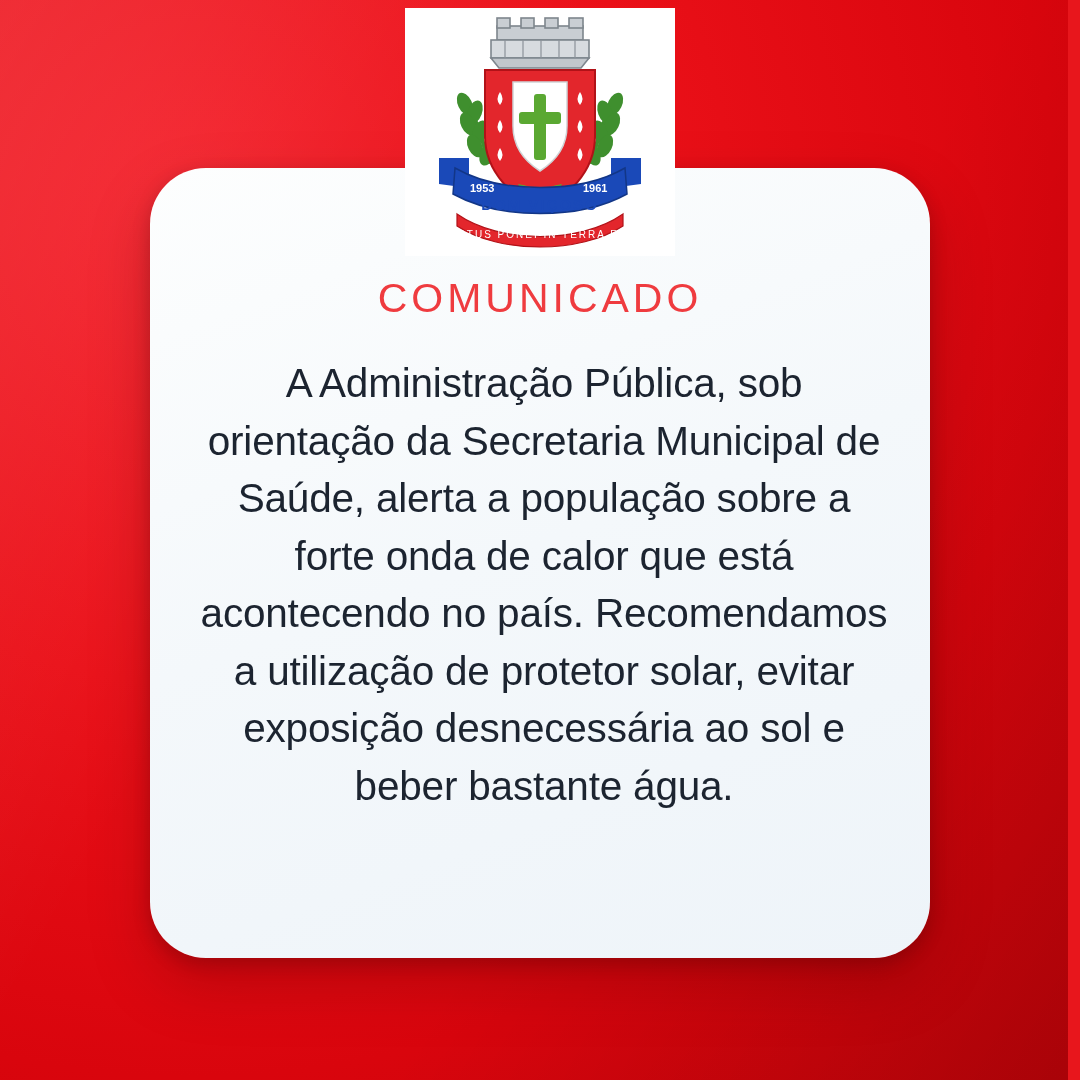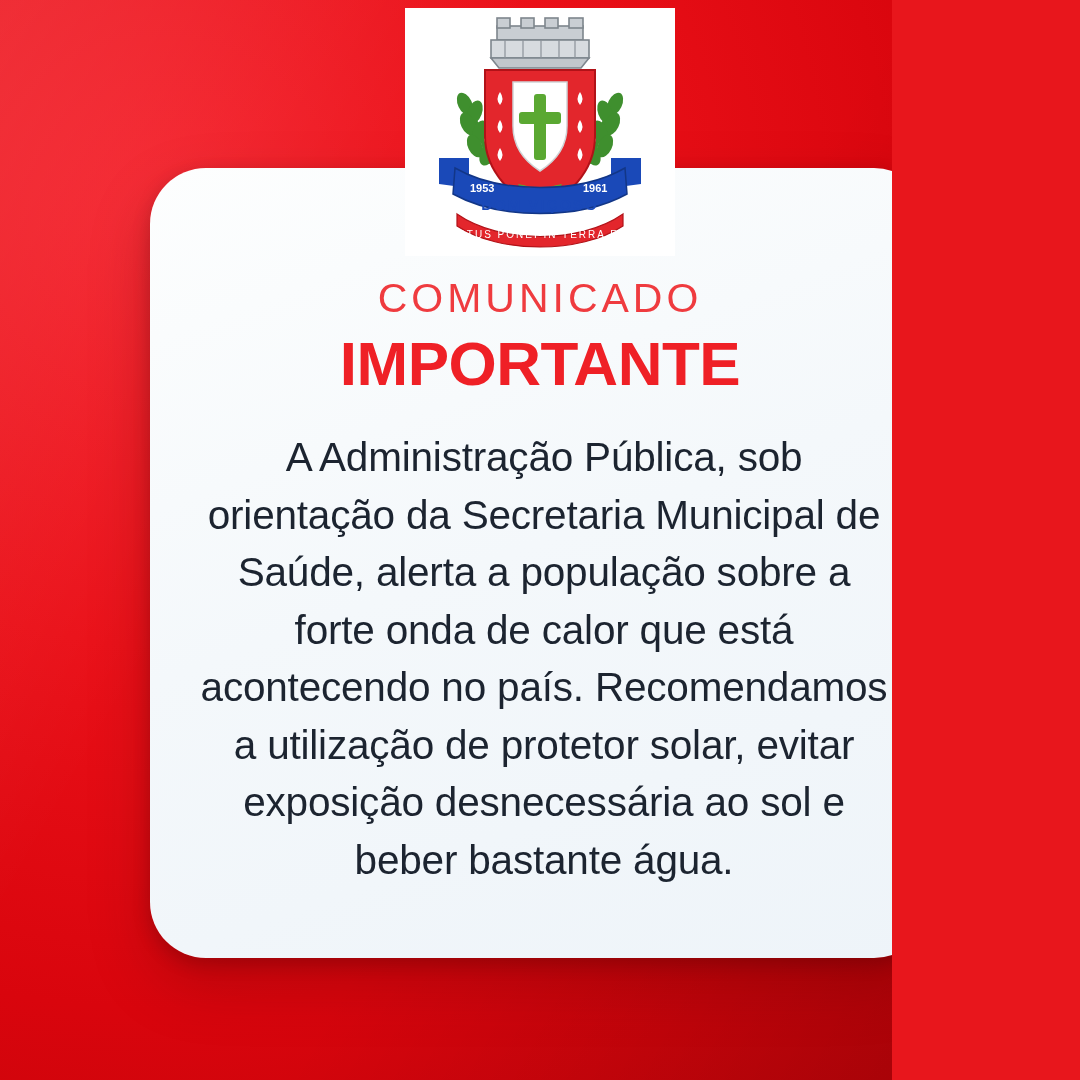--- a/index.html
+++ b/index.html
@@ -10,21 +10,21 @@
   body {
     width: 1080px;
     height: 1080px;
     overflow: hidden;
     font-family: "Liberation Sans", sans-serif;
     background: #e8161c;
   }
 
   .poster {
     position: relative;
-    width: 892px;
+    width: 1068px;
     height: 1080px;
     background:
       radial-gradient(circle at 18% 20%, #f4212b 0%, #ea1018 38%, #d9050d 70%, #c00309 100%);
     overflow: hidden;
   }
 
   
   .poster::after {
     content: "";
     position: absolute;
@@ -182,17 +182,16 @@
         <path d="M52 206 C95 236 175 236 218 206 L218 218 C175 246 95 246 52 218 Z" fill="#e3262c" stroke="#b11218" stroke-width="1.2"></path>
         <text x="135" y="230" text-anchor="middle" font-family="'Liberation Sans', sans-serif" font-size="10" letter-spacing="2" fill="#ffffff">VIRTUS PONEI IN TERRA EST</text>
       </g>
     </svg>
   </div>
 
   <div class="card"></div>
 
   <div class="card-content">
     <p class="kicker">COMUNICADO</p>
-    <h1 class="headline">IMPORTANTE</h1>
     <p class="body-text">A Administração Pública, sob orientação da Secretaria Municipal de Saúde, alerta a população sobre a forte onda de calor que está acontecendo no país. Recomendamos a utilização de protetor solar, evitar exposição desnecessária ao sol e beber bastante água.</p>
   </div>
 
 </div>
 
 </body></html>

